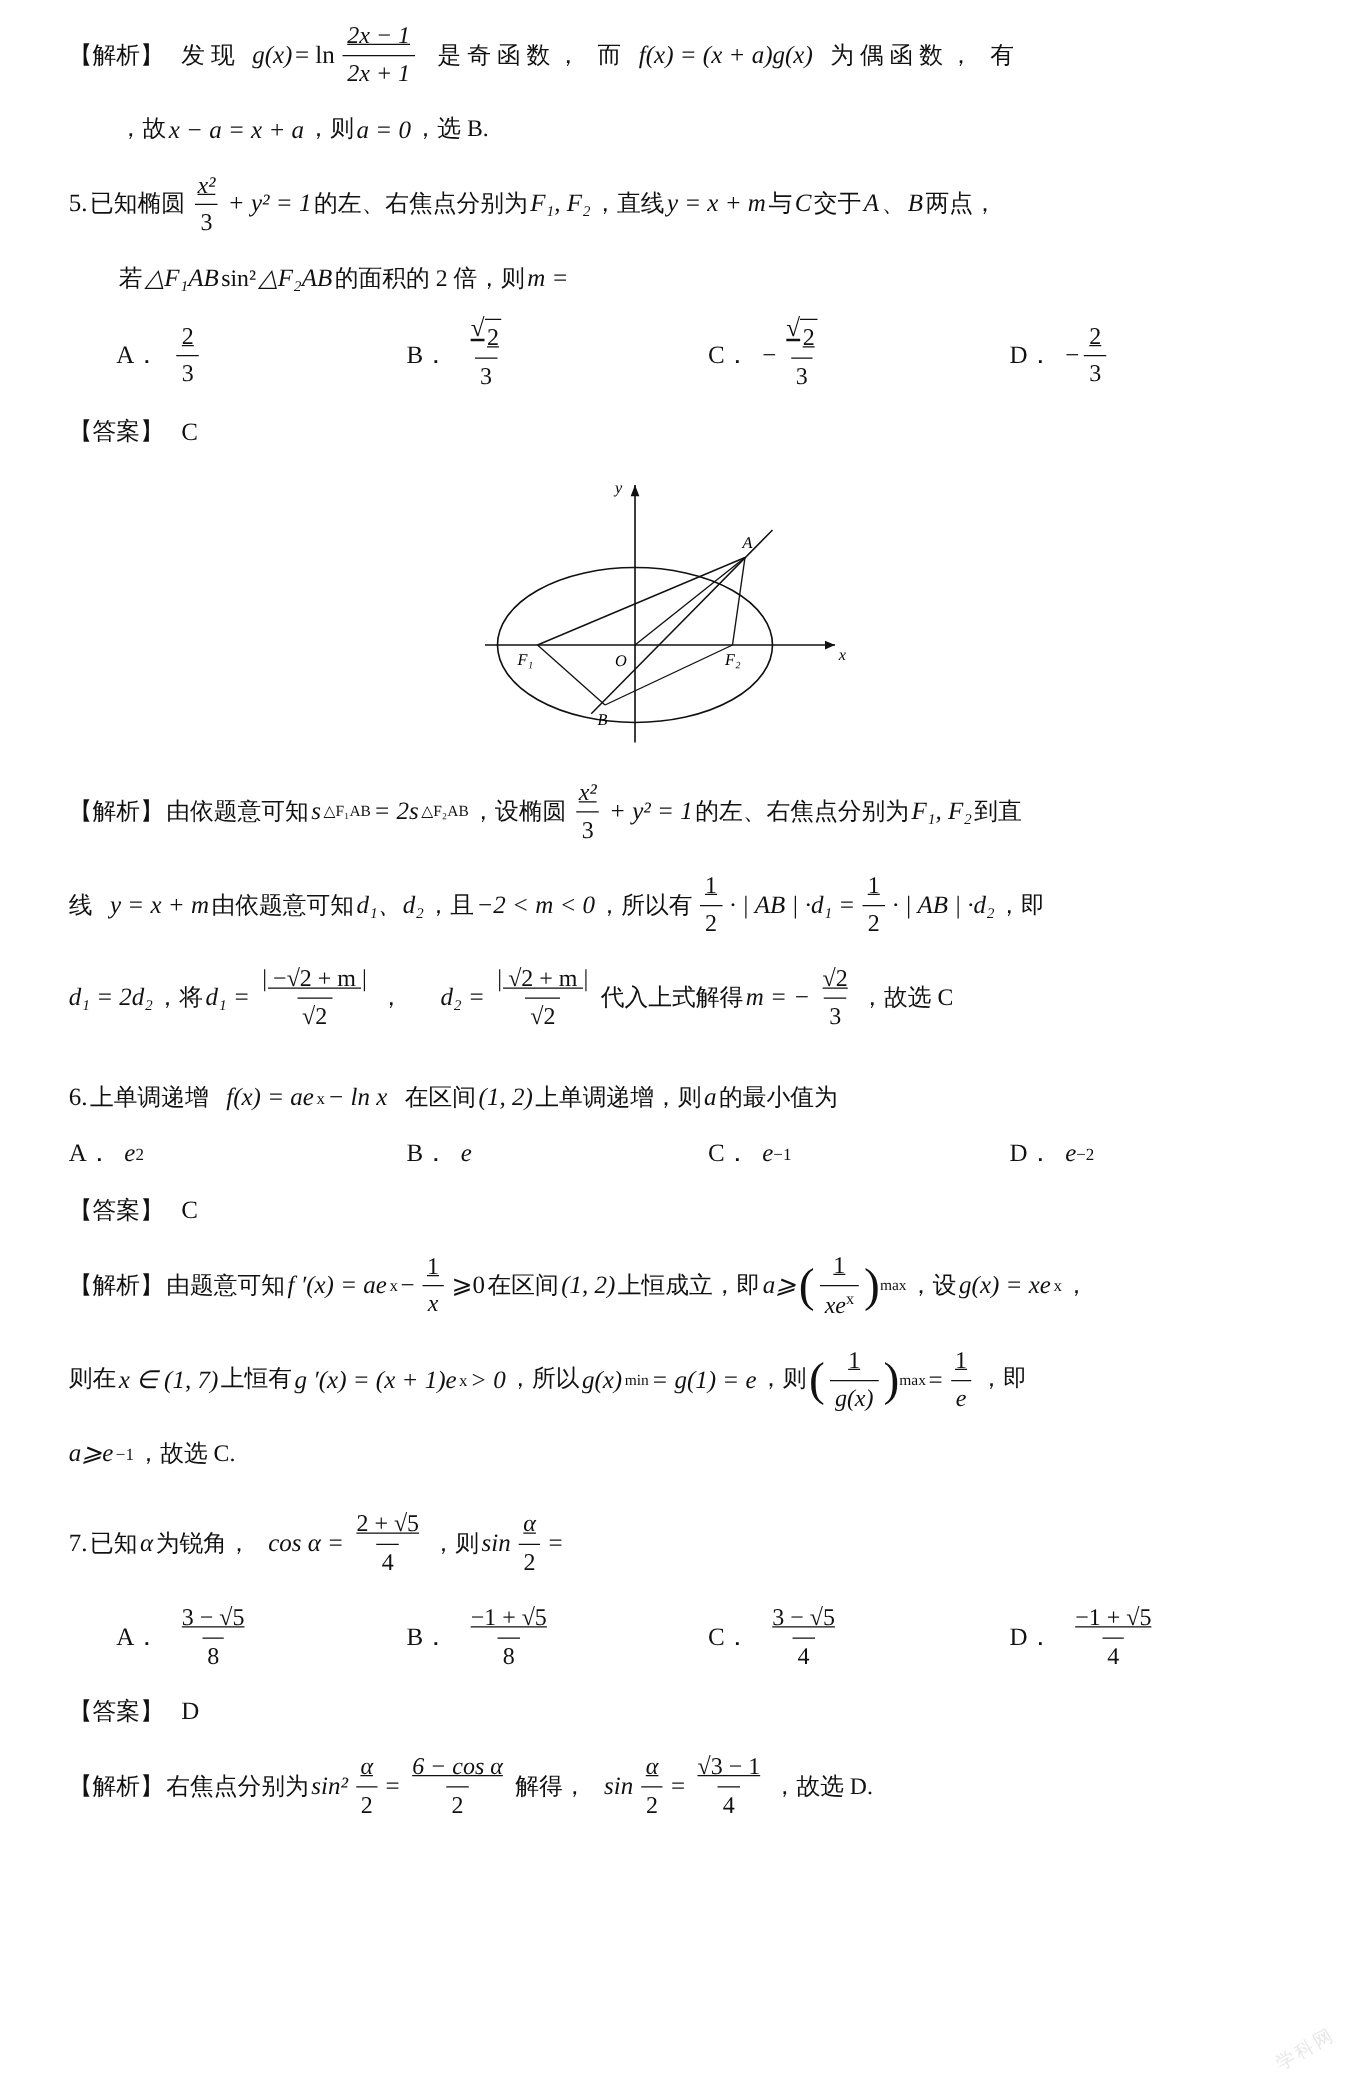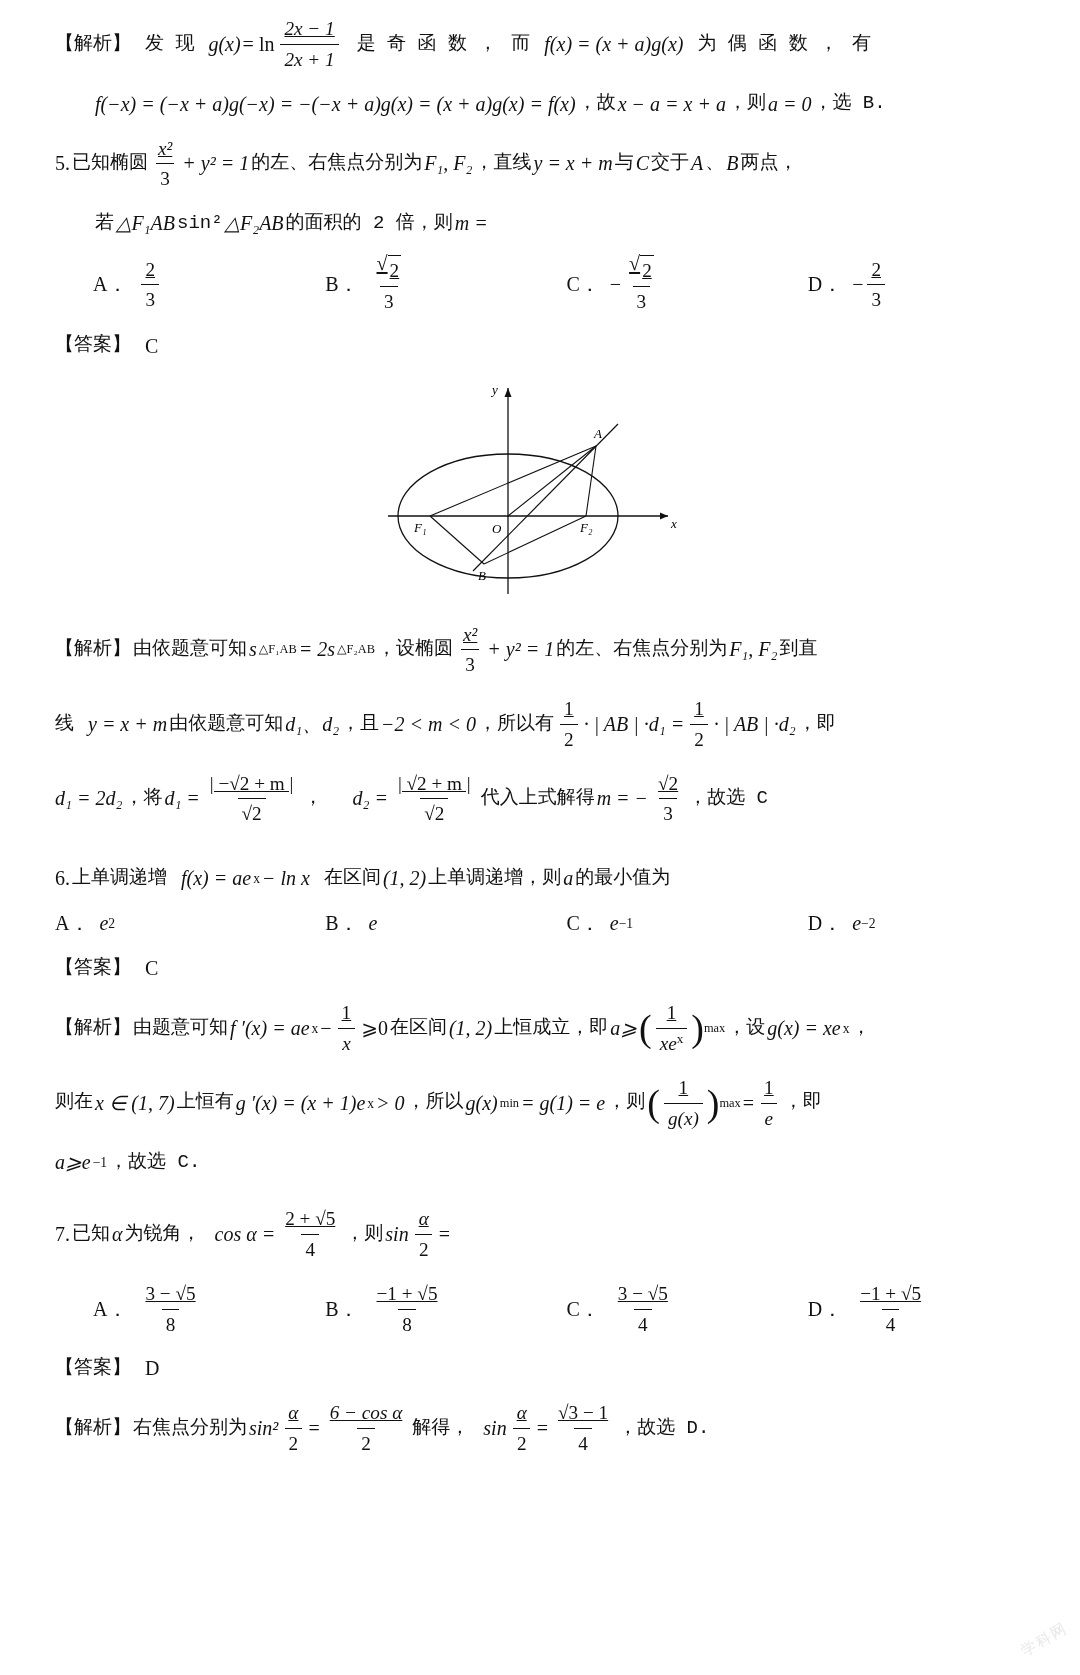--- a/index.html
+++ b/index.html
@@ -16,21 +16,21 @@
     padding:0;
     box-sizing:border-box;
   }
   .blk{
     padding:0 60px 0 55px;
     font-size:20px;
     line-height:1.55;
   }
   .row{margin:14px 0;display:flex;align-items:center;flex-wrap:wrap;}
   .indent{padding-left:40px;}
-  .cn{font-family:Liberation Mono, monospace; font-size:19px;}
+  .cn{font-family:Liberation Serif, serif; font-size:19px;}
   .it{font-style:italic;font-family:"Liberation Serif",serif;}
   .mathrow{display:flex;align-items:center;flex-wrap:wrap;gap:2px;}
   .sp{display:inline-block;width:10px;}
   .spw{display:inline-block;width:26px;}
 
   
   .frac{display:inline-flex;flex-direction:column;align-items:center;vertical-align:middle;margin:0 4px;font-size:.96em;}
   .frac .num{padding:0 4px;text-decoration:underline;}
   .frac .den{padding:0 4px;border-top:1.3px solid #111;}
   .sq{display:inline-flex;align-items:flex-start;}
@@ -86,21 +86,20 @@
       <span class="sp"></span>
       <span class="cn">而</span>
       <span class="sp"></span>
       <span class="it">f(x) = (x + a)g(x)</span>
       <span class="sp"></span>
       <span class="cn">为 偶 函 数 ，</span>
       <span class="sp"></span>
       <span class="cn">有</span>
     </div>
     <div class="row mathrow indent">
-      <span class="it">f(−x) = (−x + a)g(−x) = −(−x + a)g(x) = (x + a)g(x) = f(x)</span>
       <span class="cn">，故</span>
       <span class="it">x − a = x + a</span>
       <span class="cn">，则</span>
       <span class="it">a = 0</span>
       <span class="cn">，选 B.</span>
     </div>
   </div>
 
   <div class="blk">
     <div class="row mathrow">

